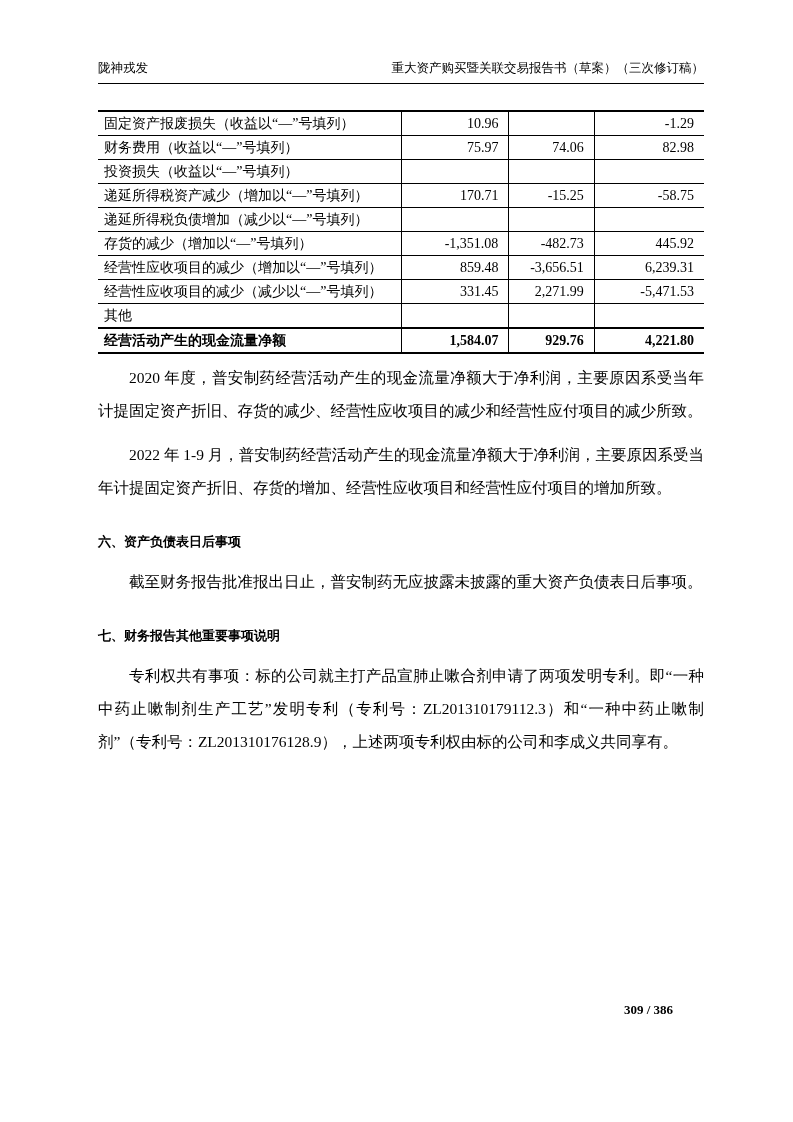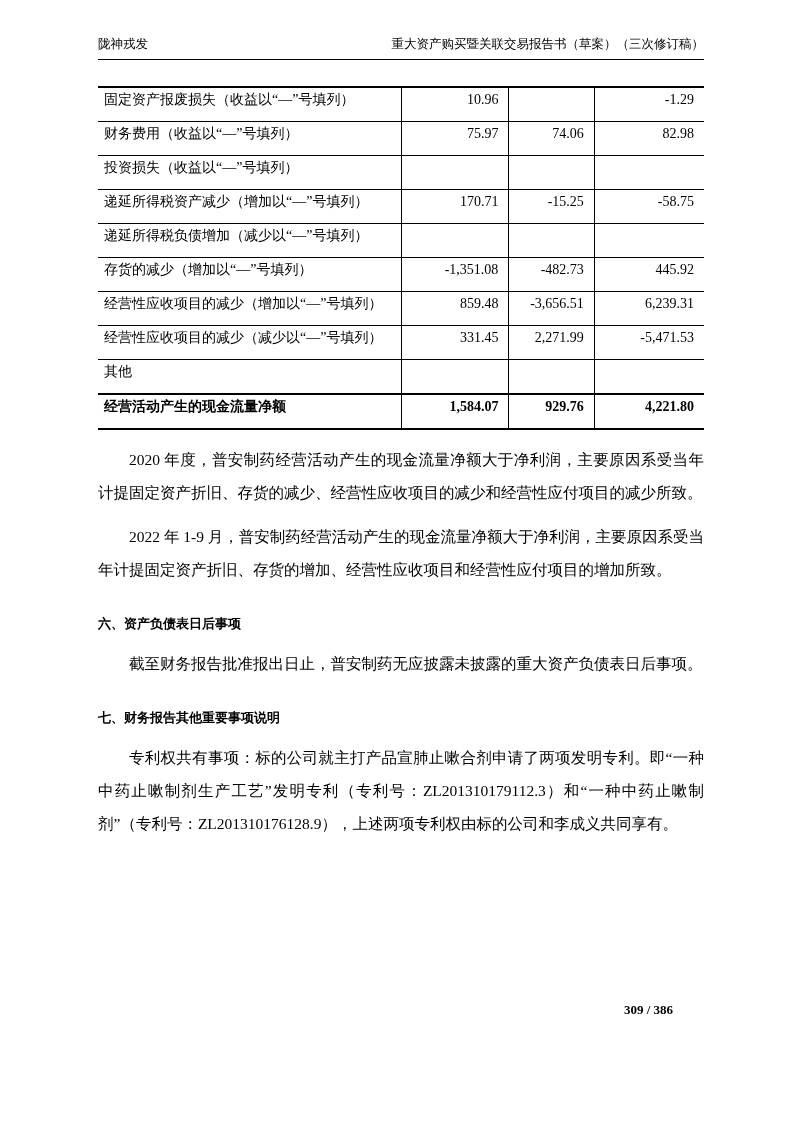--- a/index.html
+++ b/index.html
@@ -6,21 +6,21 @@
   body {
     width: 793px; height: 1122px;
     background: #ffffff;
     position: relative;
     font-family: "Liberation Serif", "DejaVu Serif", serif;
     color: #000000;
     overflow: hidden;
   }
   .page {
     position: absolute;
-    left: 98px; top: 36px;
+    left: 98px; top: 60px;
     width: 606px;
   }
   
   .doc-header {
     display: flex;
     justify-content: space-between;
     align-items: flex-end;
     font-size: 12.5px;
     padding-bottom: 6px;
     border-bottom: 1px solid #000;
@@ -29,42 +29,42 @@
   table.fin {
     width: 100%;
     border-collapse: collapse;
     margin-top: 26px;
     font-size: 14px;
     border-top: 2px solid #000;
     border-bottom: 2px solid #000;
   }
   table.fin td {
     border-bottom: 1px solid #000;
-    padding: 2px 8px 12px 6px;
+    padding: 2px 8px 2px 6px;
     height: 19px;
     line-height: 19px;
     white-space: nowrap;
     overflow: hidden;
   }
   table.fin td.num { text-align: right; padding-right: 10px; }
   table.fin td.c2, table.fin td.c3, table.fin td.c4 { border-left: 1px solid #000; }
   table.fin tr.total td {
     font-weight: bold;
     border-top: 2px solid #000;
     border-bottom: 2px solid #000;
   }
   
   p.body-par {
     font-size: 15.5px;
     line-height: 33px;
     text-align: justify;
     text-indent: 2em;
     margin: 11px 0 0 0;
   }
-  p.first-par { margin-top: 13px; font-family: Liberation Serif, serif; }
+  p.first-par { margin-top: 7px; font-family: Liberation Serif, serif; }
   h2.sec-heading {
     font-family: "Liberation Sans", "DejaVu Sans", sans-serif;
     font-weight: bold;
     font-size: 13px;
     margin: 26px 0 0 0;
     line-height: 24px;
   }
   
   .page-footer {
     position: absolute;

